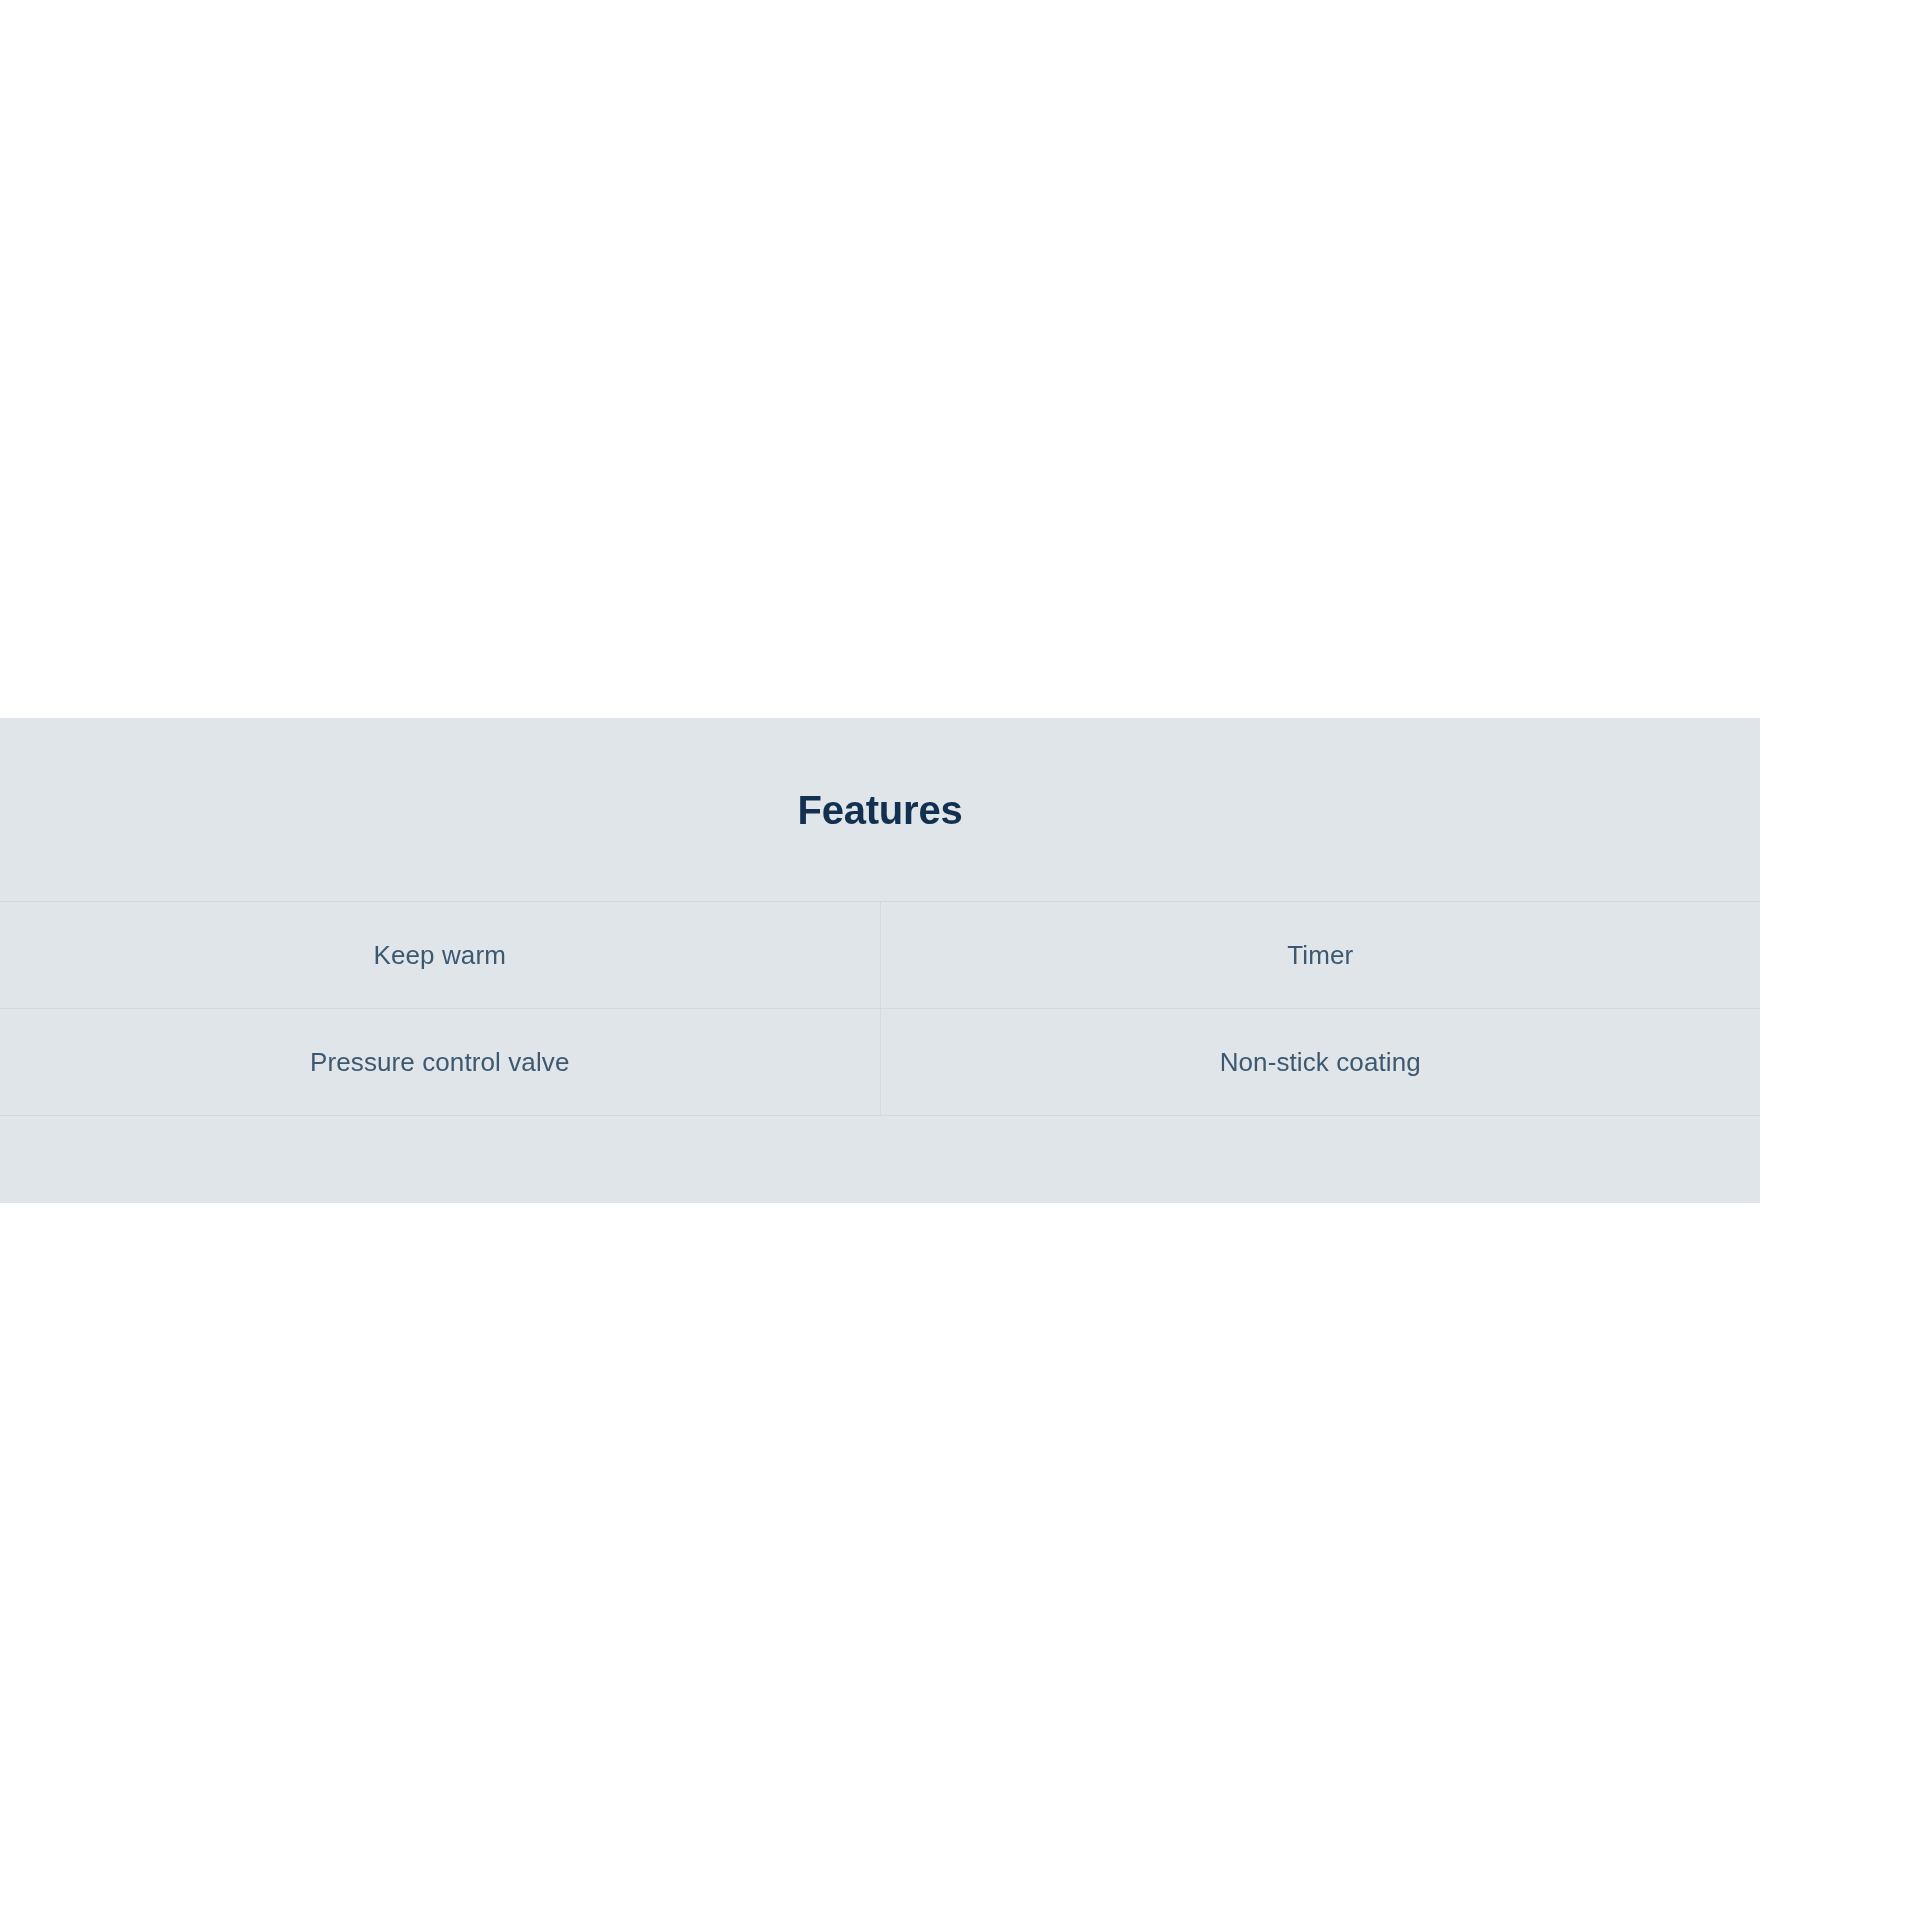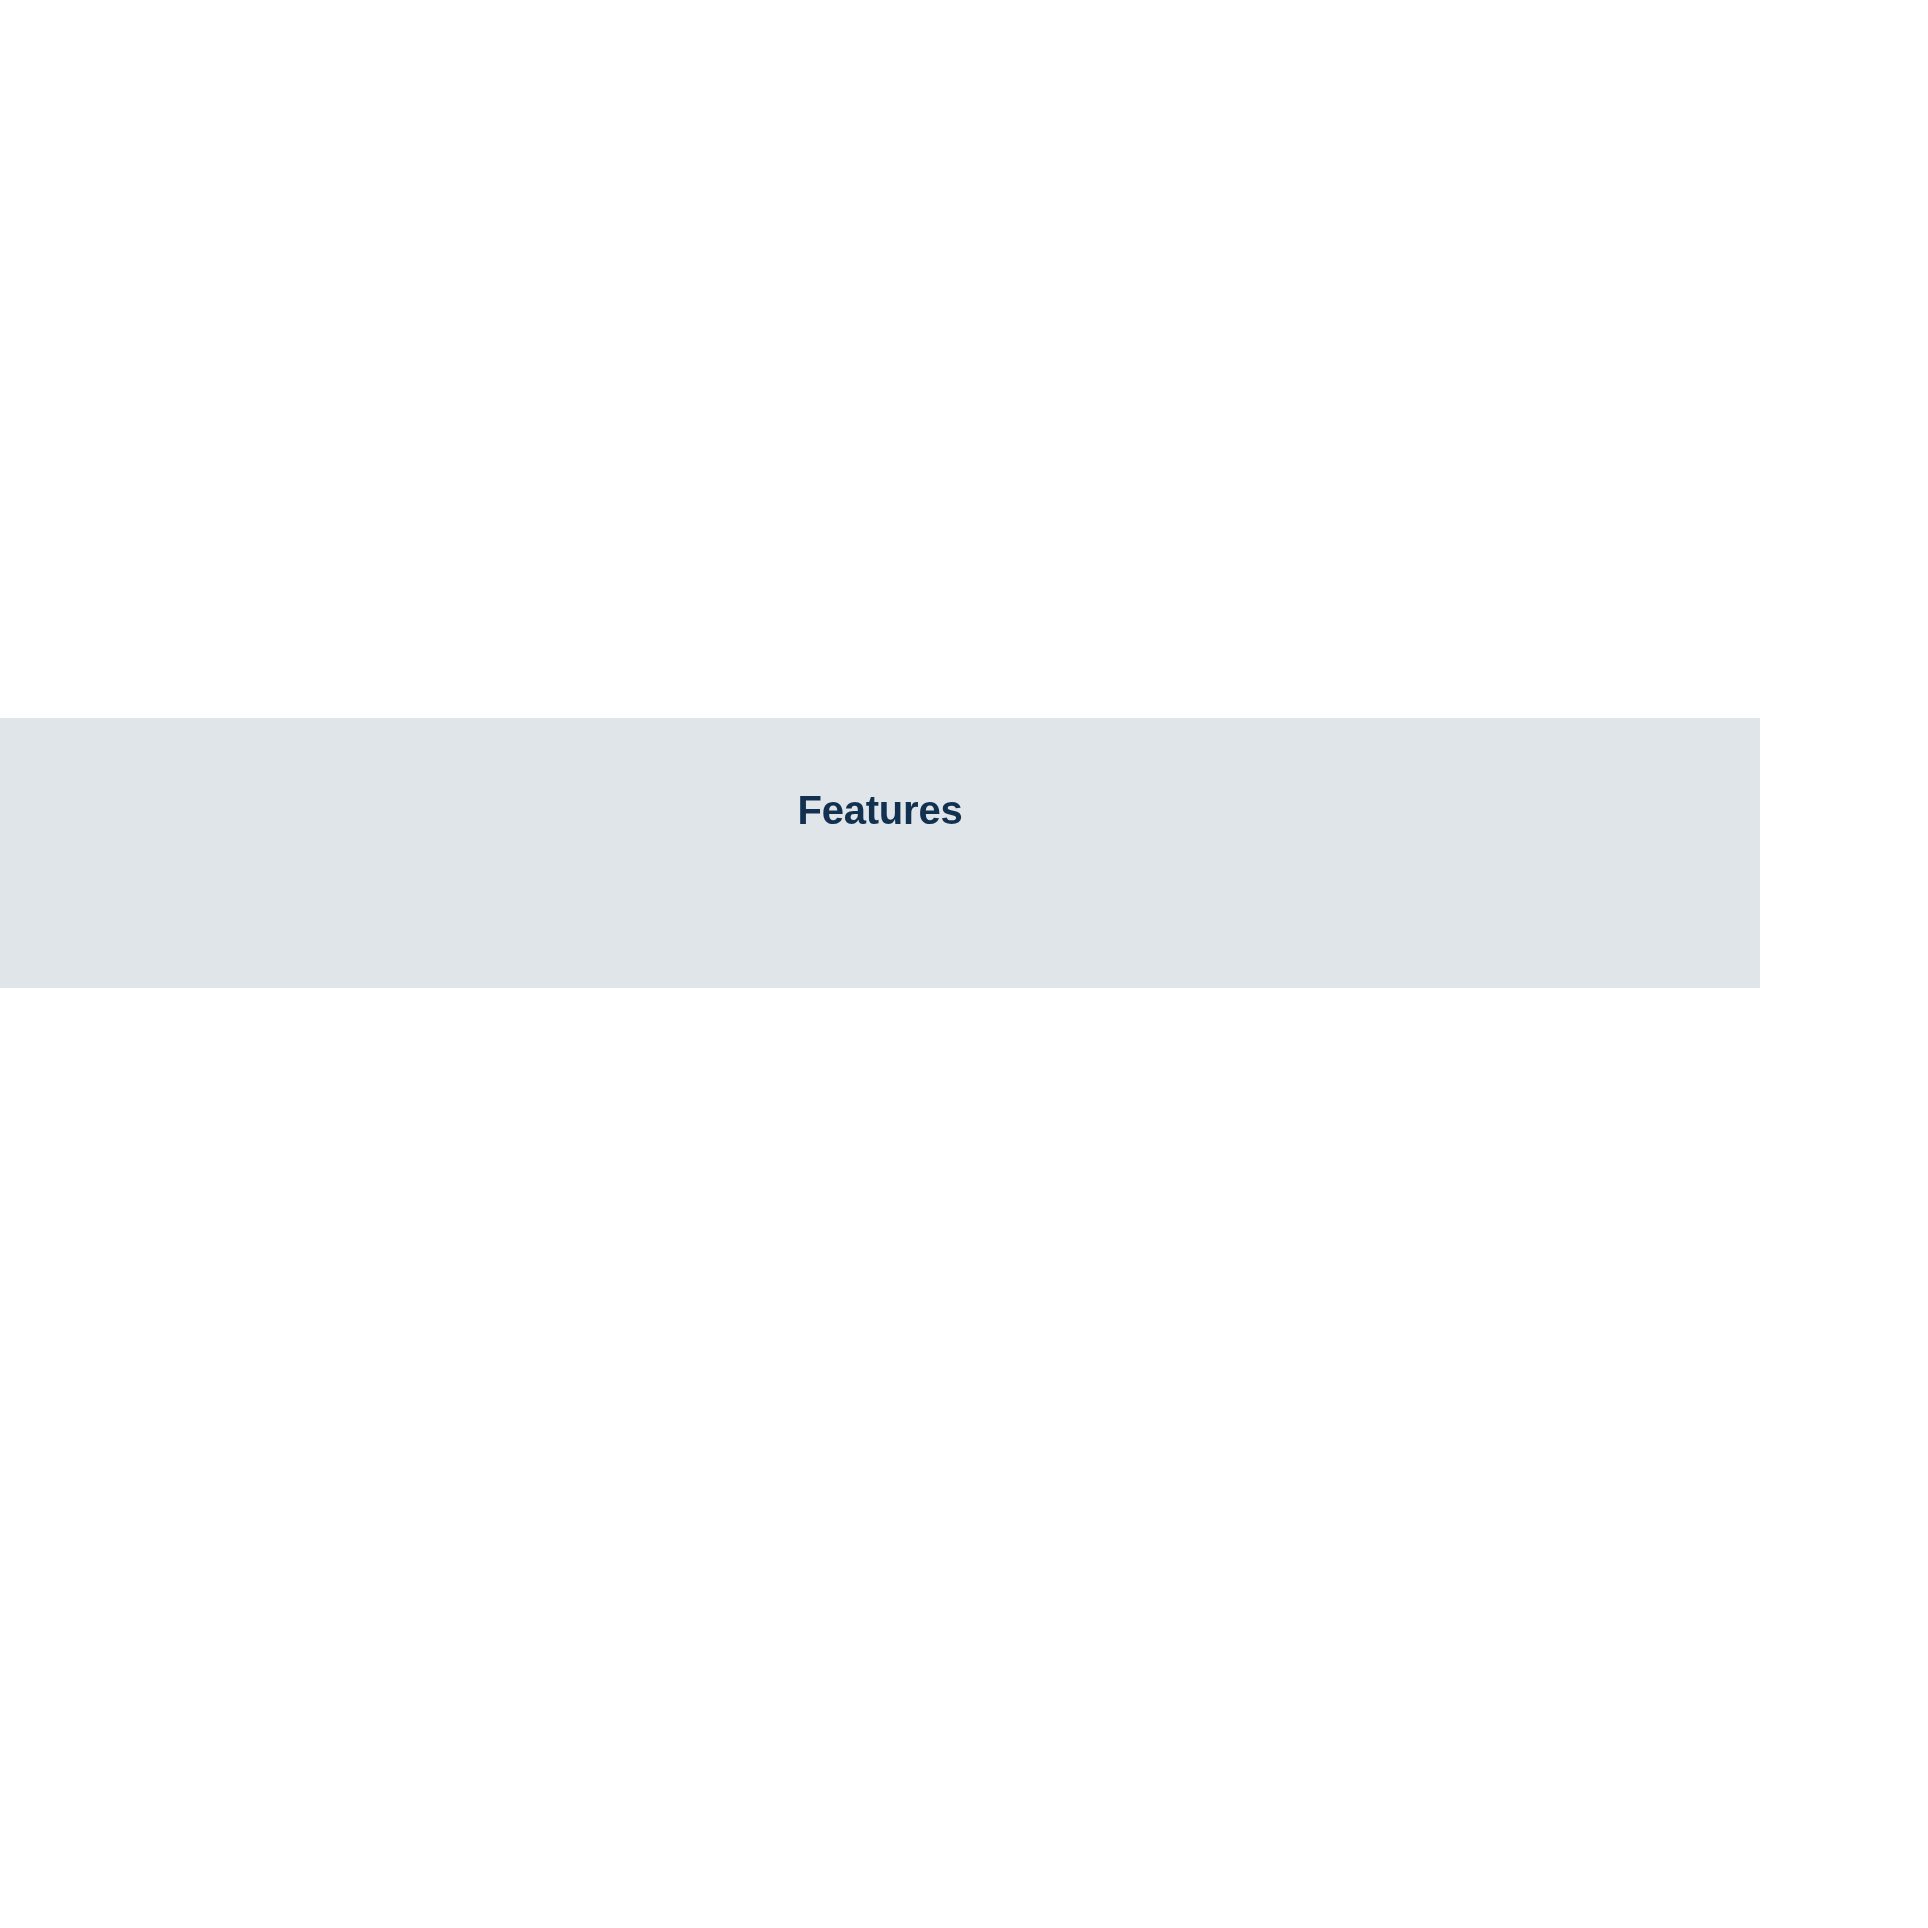--- a/index.html
+++ b/index.html
@@ -104,20 +104,32 @@
 <div class="page">
 
   <div class="spacer-top"></div>
 
   <section class="features-section">
 
     <div class="features-heading-wrap">
       <h2 class="features-heading">Features</h2>
     </div>
 
+    <table class="features-table">
+      <tbody>
+        <tr>
+          <td class="cell-left">Keep warm</td>
+          <td class="cell-right">Timer</td>
+        </tr>
+        <tr>
+          <td class="cell-left">Pressure control valve</td>
+          <td class="cell-right">Non-stick coating</td>
+        </tr>
+      </tbody>
+    </table>
 
     <div class="features-footer-pad"></div>
 
   </section>
 
   <div class="spacer-bottom"></div>
 
 </div>
 
 

